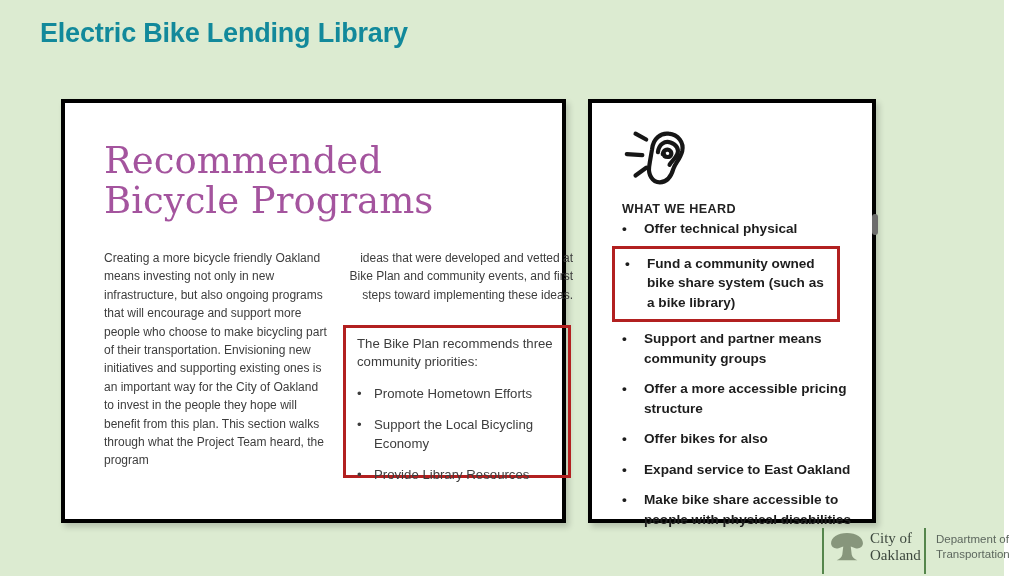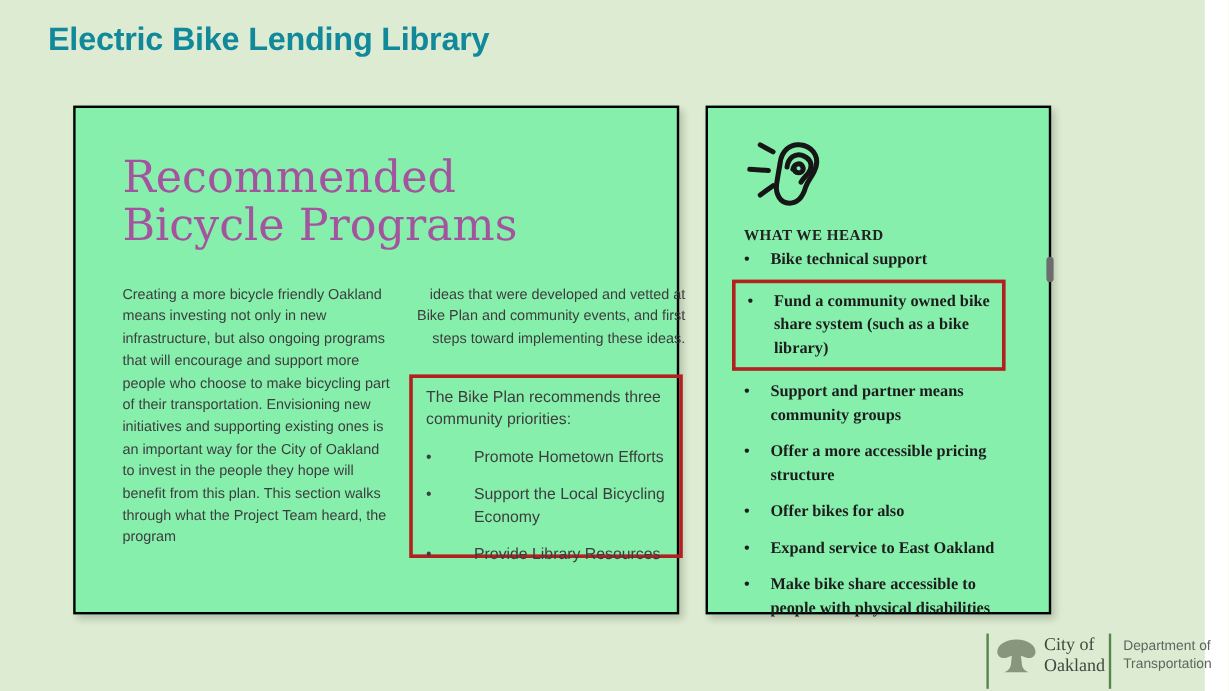--- a/index.html
+++ b/index.html
@@ -16,28 +16,28 @@
     position: absolute;
     left: 40px; top: 18px;
     font-size: 27px;
     font-weight: 700;
     color: #12899b;
     letter-spacing: -0.2px;
   }
 
   .panel {
     position: absolute;
-    top: 88px;
+    top: 99px;
     height: 424px;
-    background: #86efac;
-    border: 2px solid #000000;
+    background: #ffffff;
+    border: 4px solid #000000;
     box-shadow: 3px 4px 6px rgba(0,0,0,0.18);
   }
   .panel-left  { left: 61px;  width: 505px; }
-  .panel-right { left: 588px; width: 288px; font-family: Liberation Serif, serif; }
+  .panel-right { left: 588px; width: 288px; }
 
   
   .doc-heading {
     position: absolute;
     left: 39px; top: 38px;
     font-family: "DejaVu Serif", serif;
     font-size: 37px;
     line-height: 1.09;
     color: #a4549e;
     white-space: pre-line;
@@ -57,21 +57,21 @@
     left: 278px; top: 222px;
     width: 228px; height: 153px;
     border: 3px solid #b22020;
     padding: 7px 4px 8px 11px;
     font-size: 13.2px;
     line-height: 18.4px;
     color: #3d3d3d;
   }
   .hl-box-left .bullet { margin-top: 13px; display: flex; }
   .hl-box-left .dot  { width: 17px; flex: 0 0 17px; }
-  .hl-box-left .txt  { width: 190px; margin-left: 23px; }
+  .hl-box-left .txt  { width: 190px; }
 
   
   .ear-wrap { position: absolute; left: 27px; top: 20px; width: 70px; height: 70px; }
 
   .heard-heading {
     position: absolute;
     left: 30px; top: 99px;
     font-size: 12.6px;
     font-weight: 700;
     letter-spacing: 0.4px;
@@ -168,21 +168,21 @@
         <path d="M40,30 C41,22 47,18 53,20 C59,22 62,27 60,32 C58,37 54,39 52,43"></path>
         <path d="M45,32 C46,27 51,26 53,29 C55,32 53,35 50,35 C47,35 46,33 46,31"></path>
       </svg>
     </div>
 
     <div class="heard-heading">WHAT WE HEARD</div>
 
     <div class="heard-list">
       <div class="bullet">
         <span class="dot">•</span>
-        <span class="txt">Bike technical support</span>
+        <span class="txt">Offer technical physical</span>
       </div>
 
       <div class="hl-box-right">
         <div class="bullet">
           <span class="dot">•</span>
           <span class="txt">Fund a community owned bike share system (such as a bike library)</span>
         </div>
       </div>
 
       <div class="bullet">

